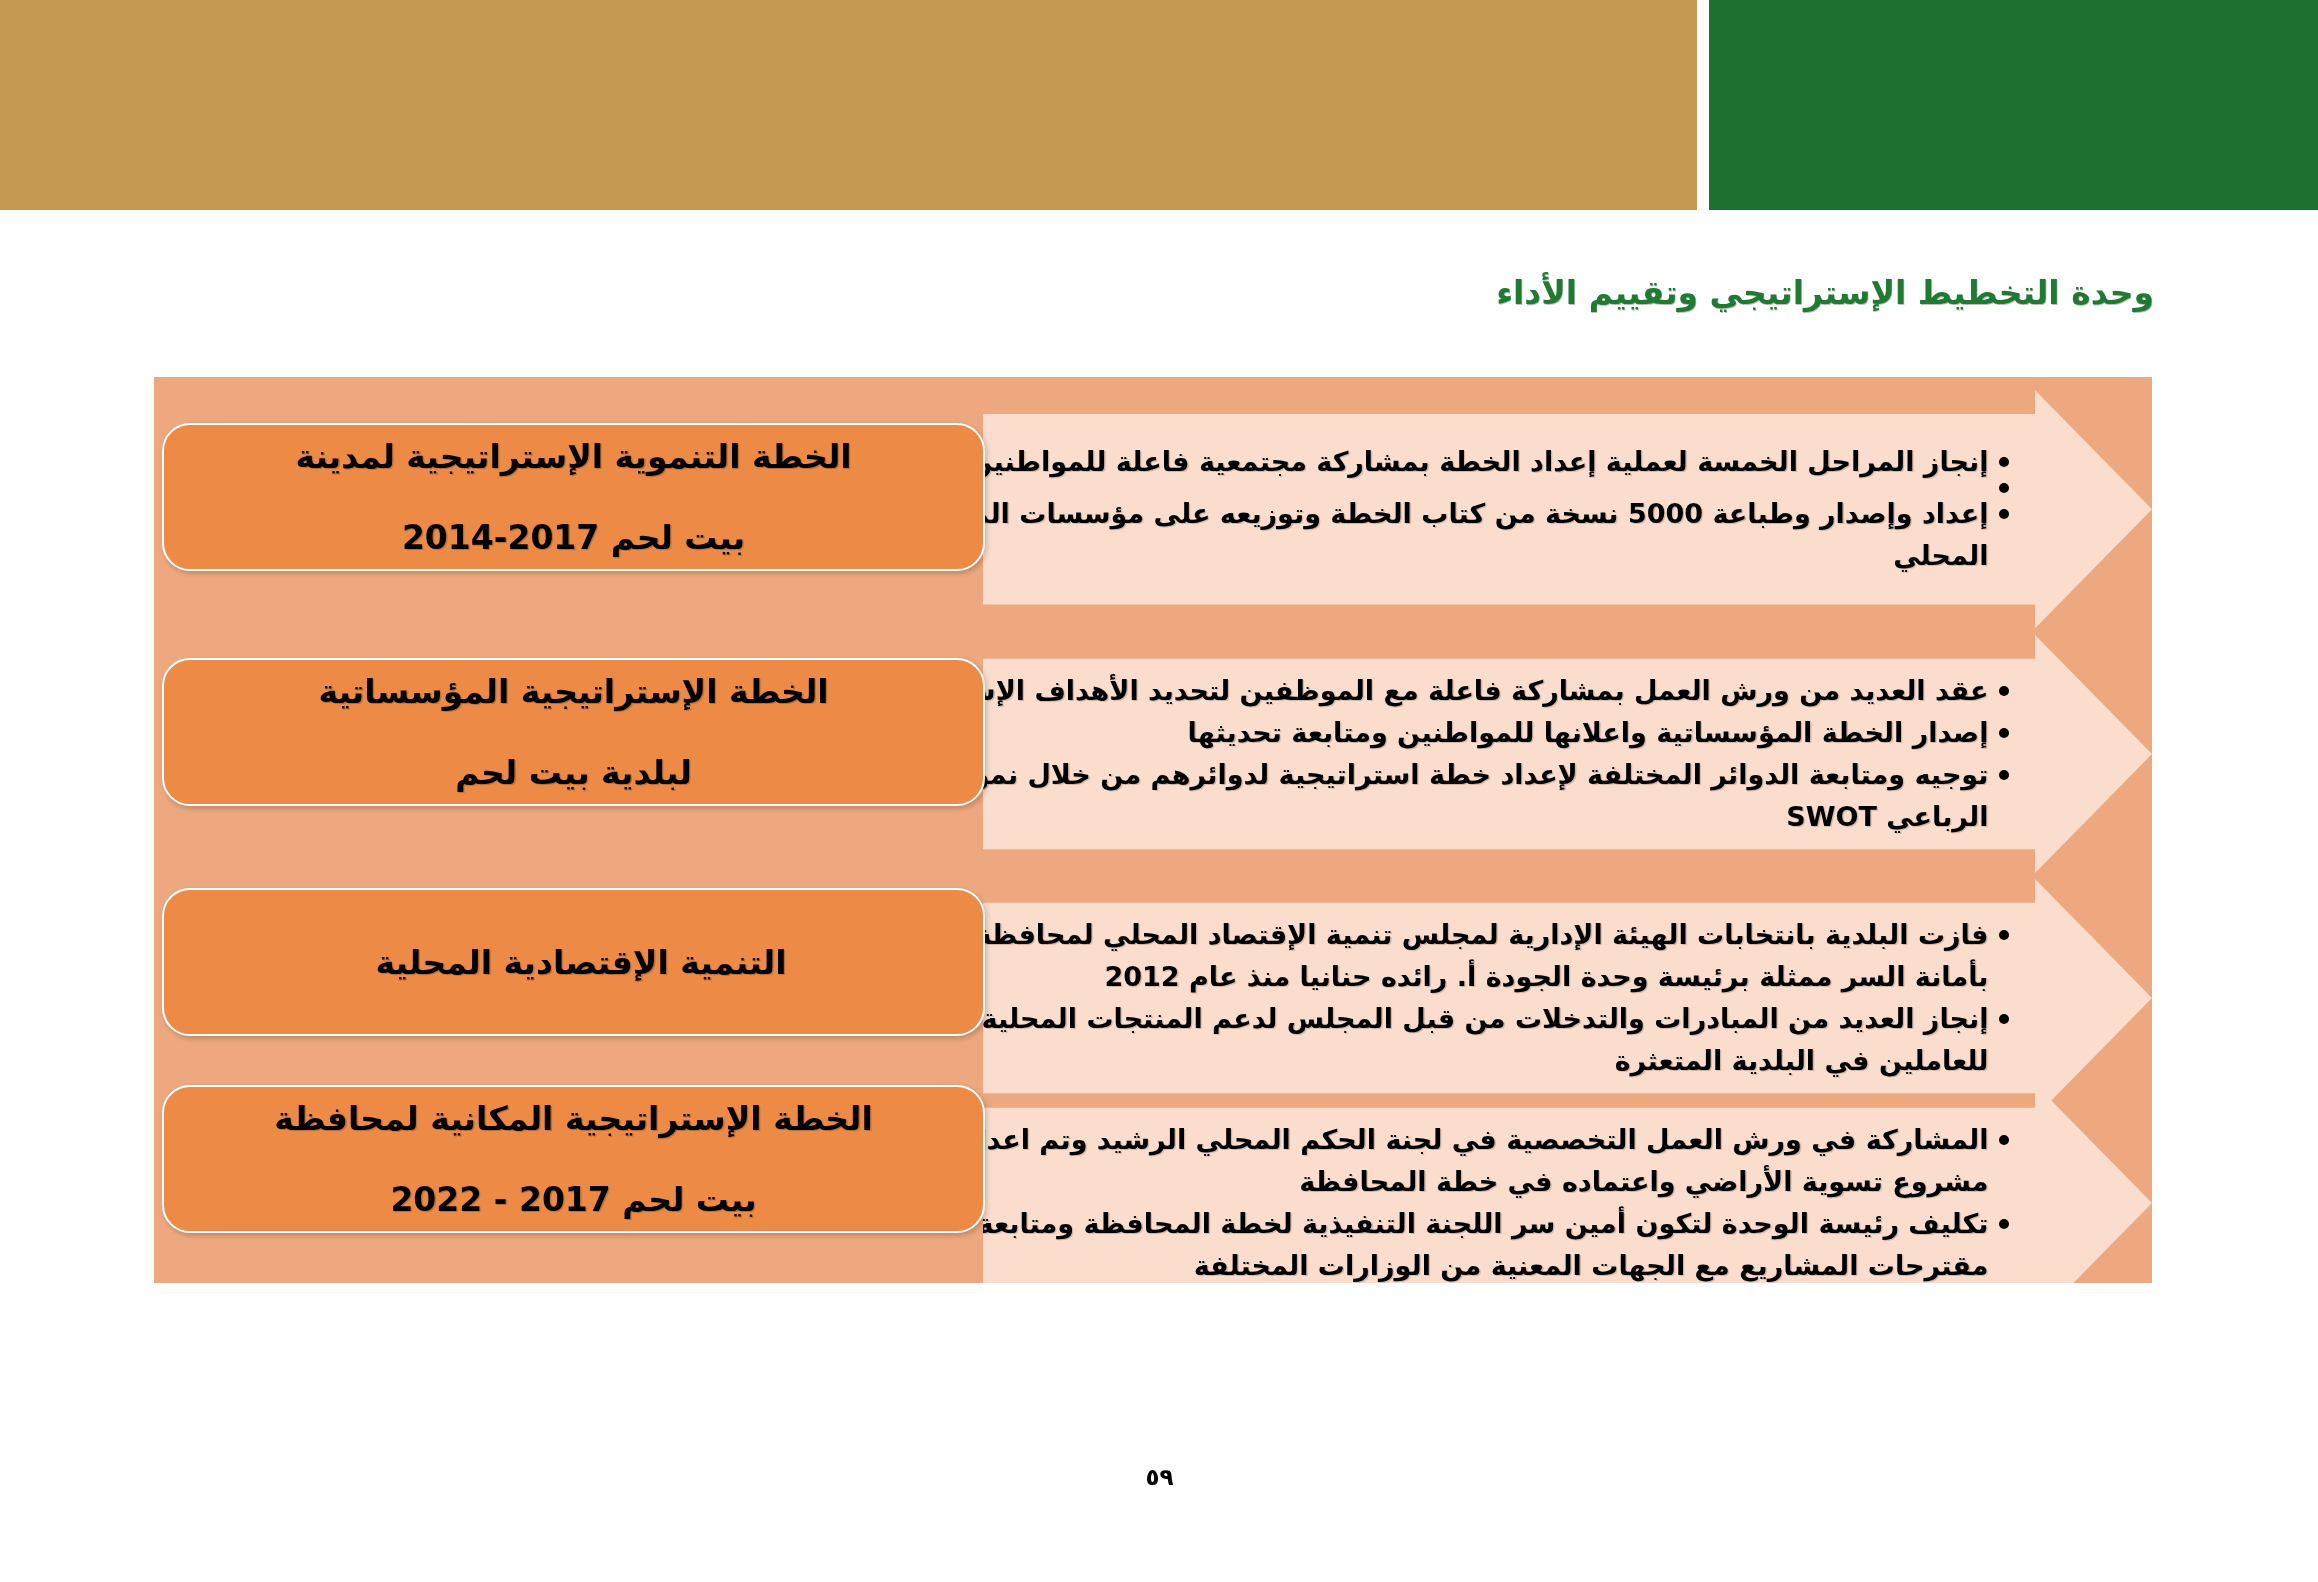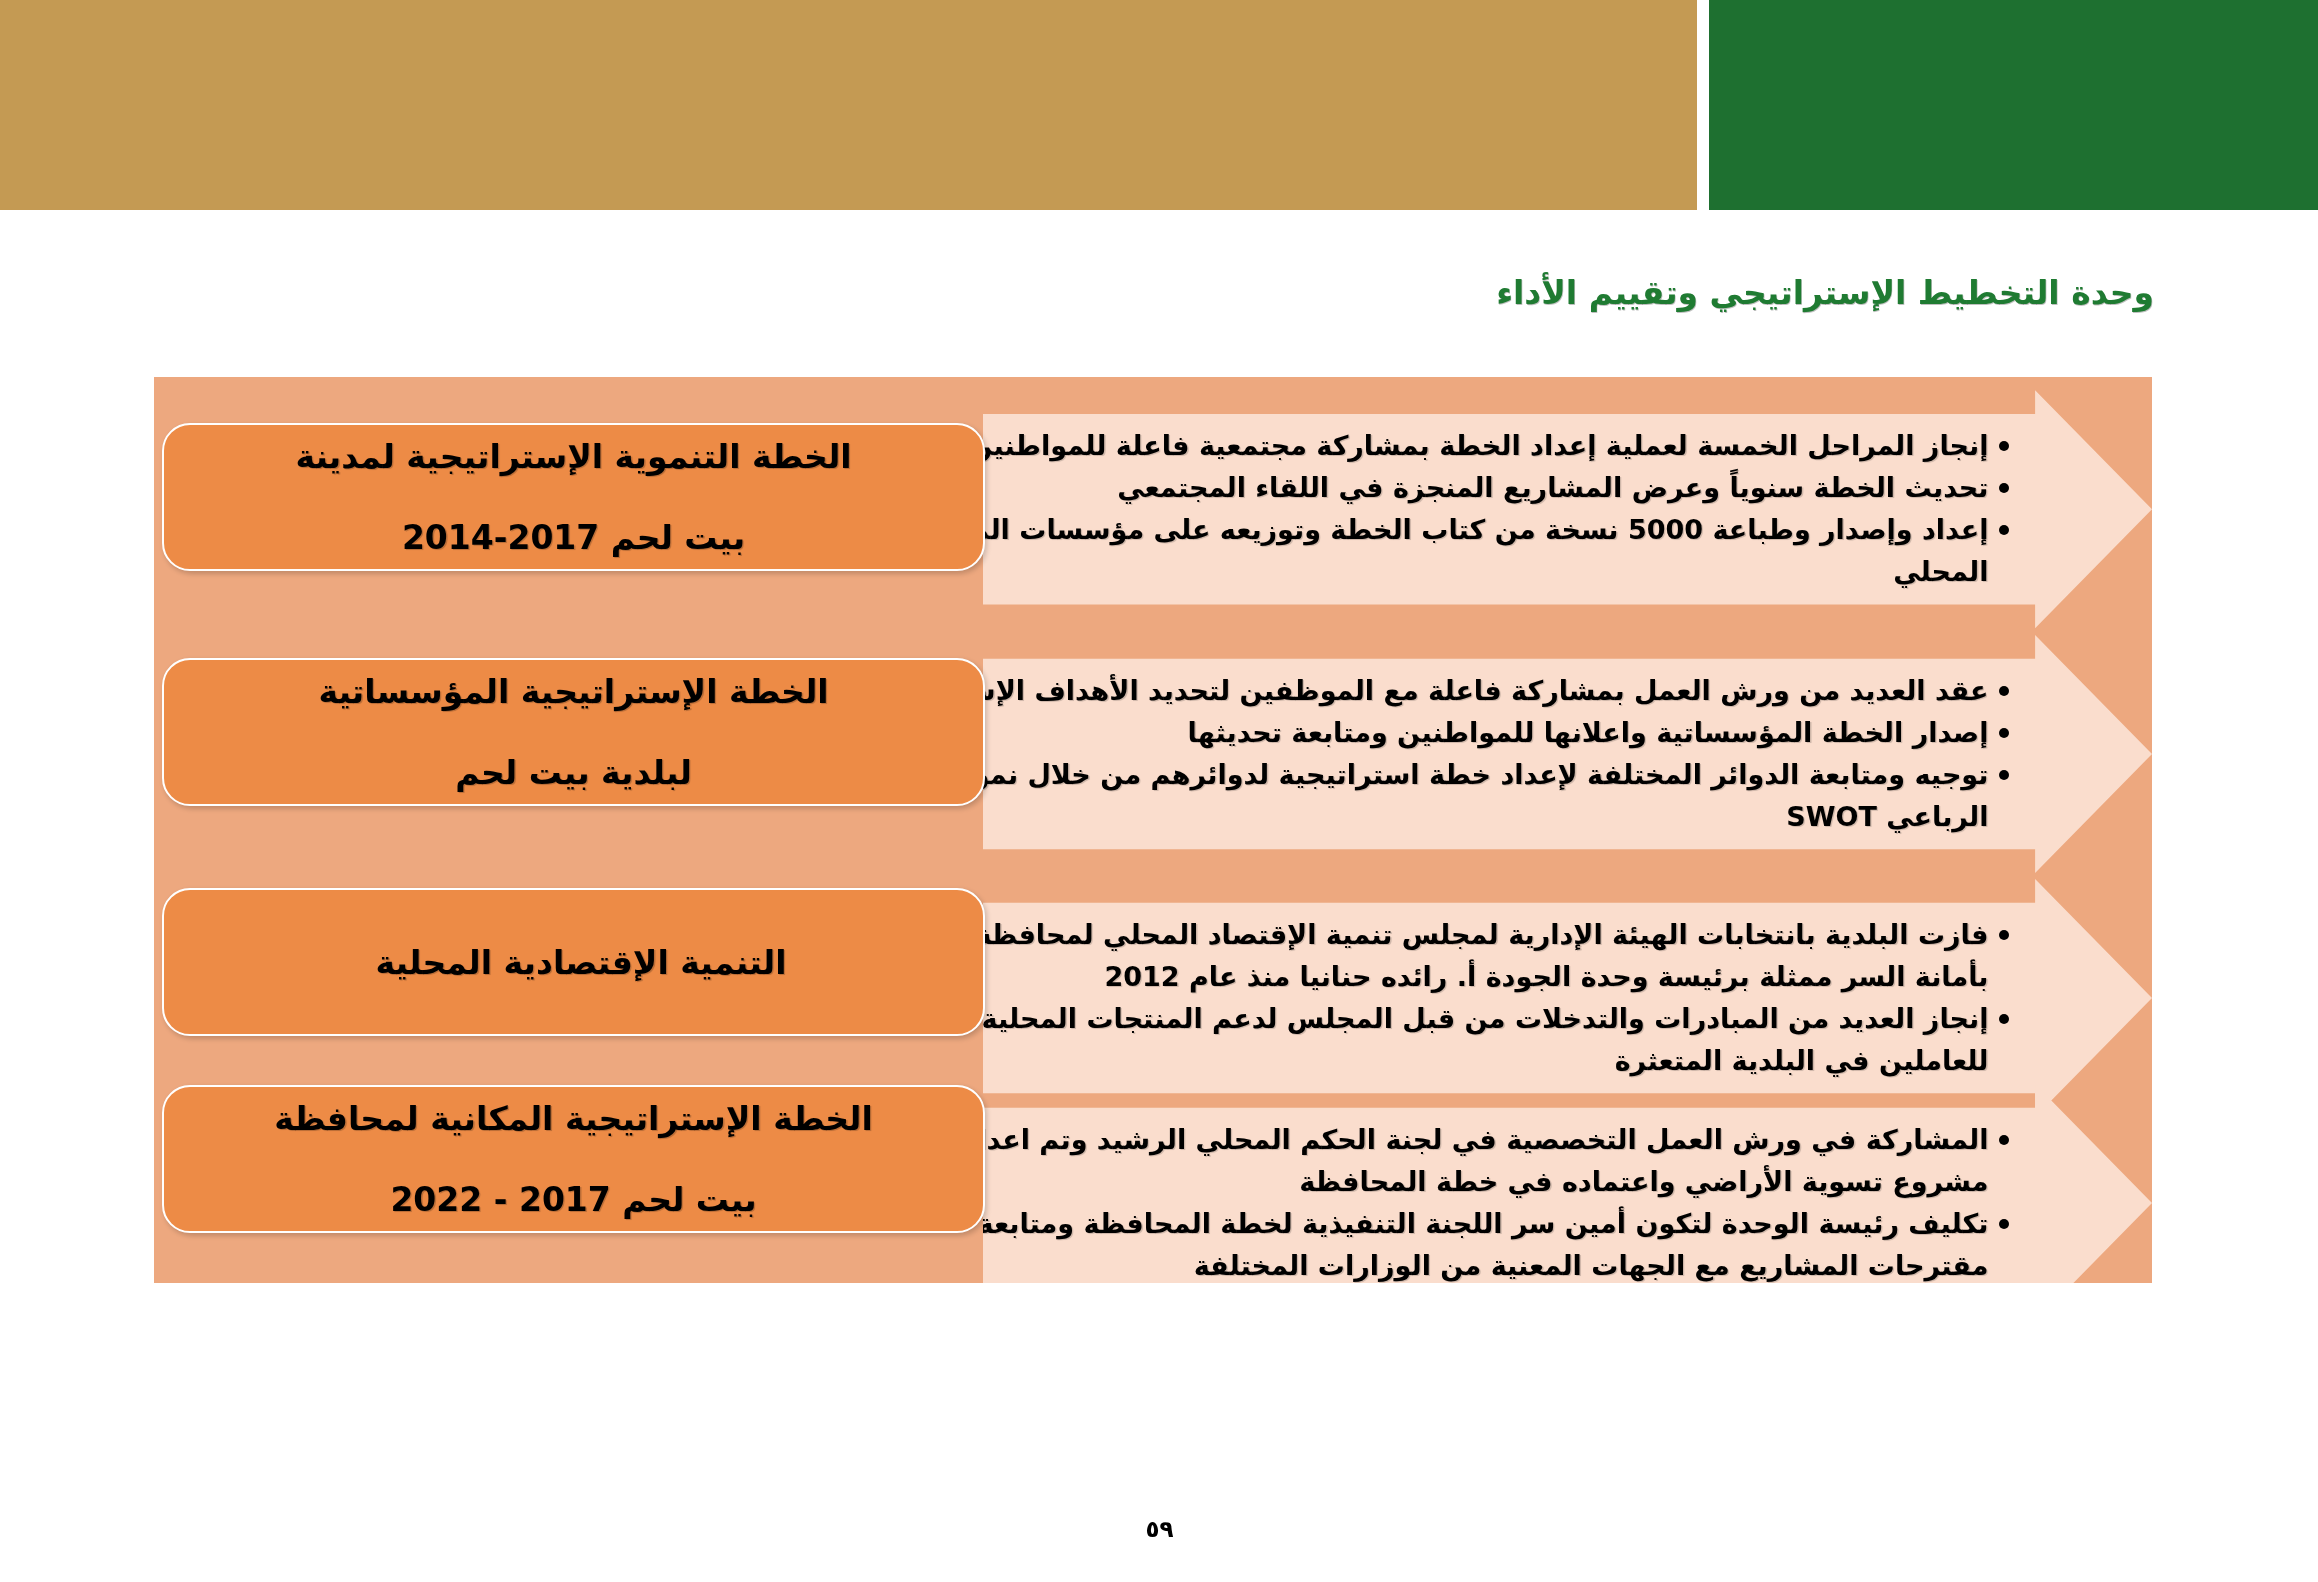--- a/index.html
+++ b/index.html
@@ -51,21 +51,21 @@
     box-shadow:2px 2.6px 5.3px rgba(0,0,0,0.18);
   }
   .title-box.two{justify-content:space-between;}
   .title-box.one{justify-content:center;}
   .box-line{
     font-size:33px;font-weight:bold;color:#000;
     direction:rtl;white-space:nowrap;text-align:center;
     text-shadow:1.3px 1.3px 0.7px rgba(0,0,0,0.22);
   }
   .page-number{
-    position:absolute;top:1516px;left:50%;transform:translateX(-50%);
+    position:absolute;top:1464px;left:50%;transform:translateX(-50%);
     font-size:23px;font-weight:bold;color:#000;
   }
 </style>
 </head>
 <body style="--gold: #C49A53; --green: #1E7030; --title: #1F7B32; --panel: #EDA87F; --arrow: #FADDCD; --box: #ED8B46;">
 
 <div class="gold-bar"></div>
 <div class="green-bar"></div>
 
 <h1 class="page-title">وحدة التخطيط الإستراتيجي وتقييم الأداء</h1>
@@ -75,21 +75,20 @@
       <div class="arrow-text">
         <div class="bullet">
           <div class="bullet-line">
             <span class="dot"></span>
             <span>إنجاز المراحل الخمسة لعملية إعداد الخطة بمشاركة مجتمعية فاعلة للمواطنين</span>
           </div>
         </div>
         <div class="bullet">
           <div class="bullet-line">
             <span class="dot"></span>
-            <span>تحديث الخطة سنوياً وعرض المشاريع المنجزة في اللقاء المجتمعي</span>
           </div>
         </div>
         <div class="bullet">
           <div class="bullet-line">
             <span class="dot"></span>
             <span>إعداد وإصدار وطباعة 5000 نسخة من كتاب الخطة وتوزيعه على مؤسسات المجتمع</span>
           </div>
           <div class="bullet-line cont">
             <span>المحلي</span>
           </div>

